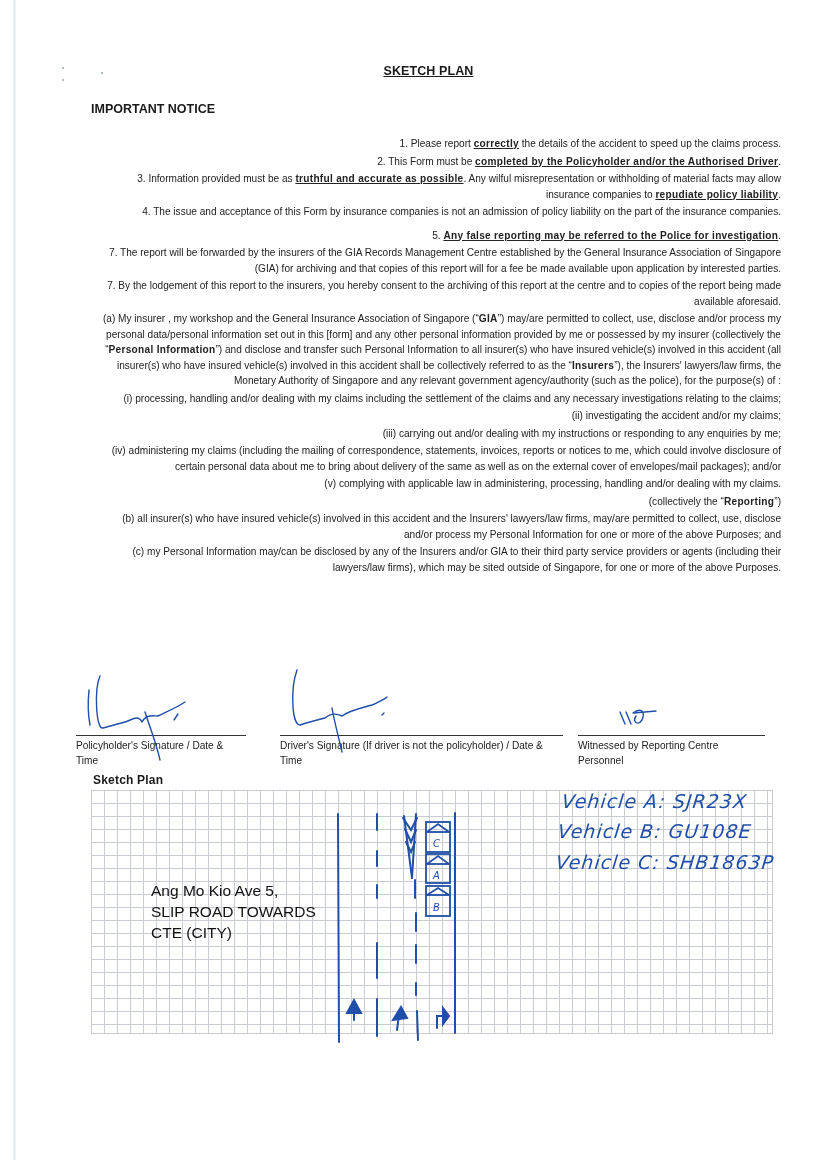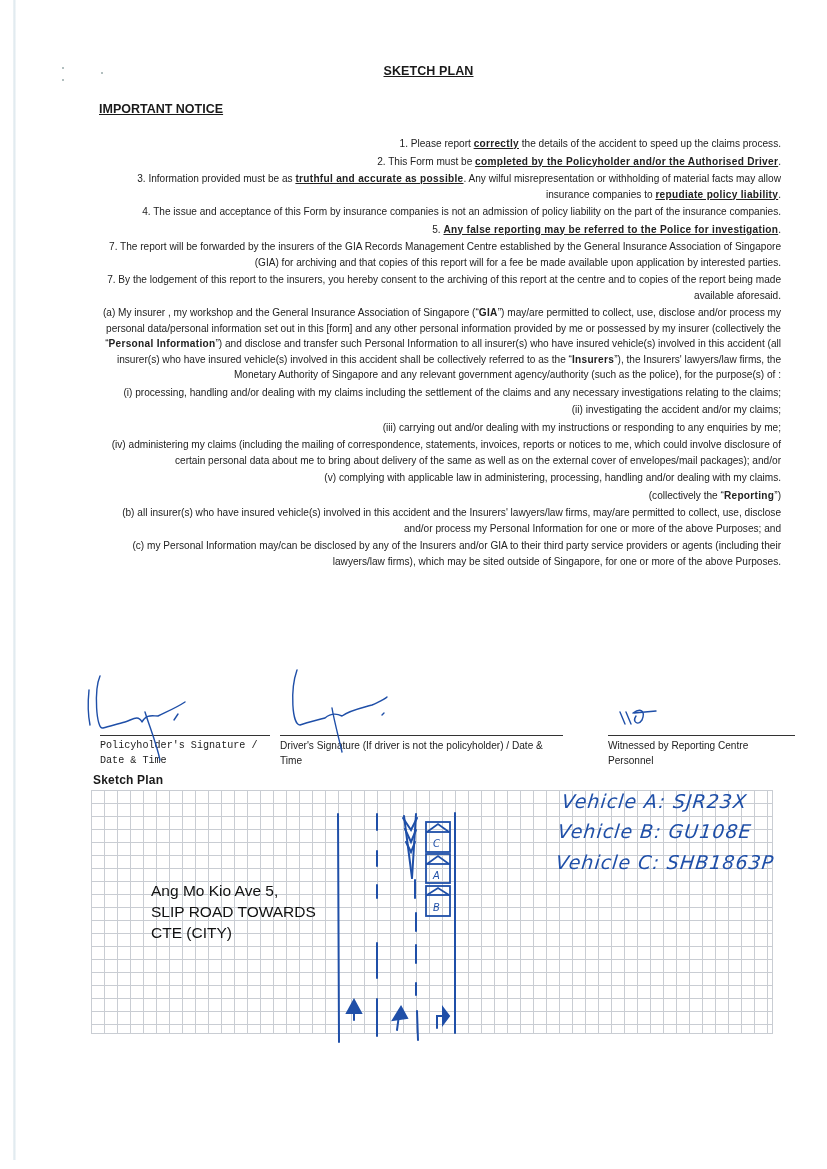--- a/index.html
+++ b/index.html
@@ -13,22 +13,22 @@
     position:absolute; left:13px; top:0; width:3px; height:1160px;
     background: linear-gradient(to right, #eef3f6, #e2ebf0, #f6f9fa);
   }
   .speck { position:absolute; width:2px; height:2px; background:#9aa; border-radius:1px; }
   .title {
     position:absolute; left:0; width:100%; top:64px; text-align:center;
     font-weight:bold; font-size:12.5px; text-decoration: underline; letter-spacing:0.1px;
     padding-left: 30px; box-sizing: border-box;
   }
   .notice-title {
-    position:absolute; left:99px; top:102px;
-    font-weight:bold; font-size:12.5px; text-decoration: underline;
+    position:absolute; left:91px; top:102px;
+    font-weight:bold; font-size:12.5px; 
   }
   .body-text {
     position:absolute; left:91px; width:690px;
     font-size:10.1px; line-height:15.5px; color:#222;
   }
   .body-text p { margin:0;text-align:right; }
   .b { font-weight:bold; letter-spacing:0.3px; }
   .bu { font-weight:bold; text-decoration: underline; letter-spacing:0.3px; }
   .sig-block { position:absolute; top:735px; }
   .sig-line { border-top:1.2px solid #333; height:0; }
@@ -65,43 +65,43 @@
 <div class="speck" style="left:101px;top:72px"></div>
 
 <div class="title">SKETCH PLAN</div>
 <div class="notice-title">IMPORTANT NOTICE</div>
 
 <div class="body-text" style="top:136px;">
   <p><span>1. Please report </span><span class="bu">correctly</span><span> the details of the accident to speed up the claims process.</span></p>
   <p style="margin-top:2px"><span>2. This Form must be </span><span class="bu">completed by the Policyholder and/or the Authorised Driver</span><span>.</span></p>
   <p style="margin-top:2px"><span>3. Information provided must be as </span><span class="bu">truthful and accurate as possible</span><span>. Any wilful misrepresentation or withholding of material facts may allow insurance companies to </span><span class="bu">repudiate policy liability</span><span>.</span></p>
   <p style="margin-top:2px">4. The issue and acceptance of this Form by insurance companies is not an admission of policy liability on the part of the insurance companies.</p>
-  <p style="margin-top:2px"><span>5. </span><span class="bu">Any false reporting may be referred to the Police for investigation</span><span>.</span></p>
+  <p style="margin-top:8px"><span>5. </span><span class="bu">Any false reporting may be referred to the Police for investigation</span><span>.</span></p>
   <p style="margin-top:2px">7. The report will be forwarded by the insurers of the GIA Records Management Centre established by the General Insurance Association of Singapore (GIA) for archiving and that copies of this report will for a fee be made available upon application by interested parties.</p>
   <p style="margin-top:2px">7. By the lodgement of this report to the insurers, you hereby consent to the archiving of this report at the centre and to copies of the report being made available aforesaid.</p>
   <p style="margin-top:2px"><span>(a) My insurer , my workshop and the General Insurance Association of Singapore (“</span><span class="b">GIA</span><span>”) may/are permitted to collect, use, disclose and/or process my personal data/personal information set out in this [form] and any other personal information provided by me or possessed by my insurer (collectively the “</span><span class="b">Personal Information</span><span>”) and disclose and transfer such Personal Information to all insurer(s) who have insured vehicle(s) involved in this accident (all insurer(s) who have insured vehicle(s) involved in this accident shall be collectively referred to as the “</span><span class="b">Insurers</span><span>”), the Insurers' lawyers/law firms, the Monetary Authority of Singapore and any relevant government agency/authority (such as the police), for the purpose(s) of :</span></p>
   <p style="margin-top:2px">(i) processing, handling and/or dealing with my claims including the settlement of the claims and any necessary investigations relating to the claims;</p>
   <p style="margin-top:2px">(ii) investigating the accident and/or my claims;</p>
   <p style="margin-top:2px">(iii) carrying out and/or dealing with my instructions or responding to any enquiries by me;</p>
   <p style="margin-top:2px">(iv) administering my claims (including the mailing of correspondence, statements, invoices, reports or notices to me, which could involve disclosure of certain personal data about me to bring about delivery of the same as well as on the external cover of envelopes/mail packages); and/or</p>
   <p style="margin-top:2px">(v) complying with applicable law in administering, processing, handling and/or dealing with my claims.</p>
   <p style="margin-top:2px"><span>(collectively the “</span><span class="b">Reporting</span><span>”)</span></p>
   <p style="margin-top:2px">(b) all insurer(s) who have insured vehicle(s) involved in this accident and the Insurers' lawyers/law firms, may/are permitted to collect, use, disclose and/or process my Personal Information for one or more of the above Purposes; and</p>
   <p style="margin-top:2px">(c) my Personal Information may/can be disclosed by any of the Insurers and/or GIA to their third party service providers or agents (including their lawyers/law firms), which may be sited outside of Singapore, for one or more of the above Purposes.</p>
 </div>
 
-<div class="sig-block" style="left:100px; width:170px;font-family:Liberation Mono, monospace;">
+<div class="sig-block" style="left:76px; width:170px;">
   <div class="sig-line"></div>
   <div class="sig-label">Policyholder's Signature / Date &amp; Time</div>
 </div>
 <div class="sig-block" style="left:280px; width:283px;">
   <div class="sig-line"></div>
   <div class="sig-label">Driver's Signature (If driver is not the policyholder) / Date &amp; Time</div>
 </div>
-<div class="sig-block" style="left:608px; width:187px;">
+<div class="sig-block" style="left:578px; width:187px;">
   <div class="sig-line"></div>
   <div class="sig-label">Witnessed by Reporting Centre Personnel</div>
 </div>
 
 <svg class="drawing" width="827" height="1169">
   <g fill="none" stroke="#1f4fa8" stroke-width="1.4" stroke-linecap="round" stroke-linejoin="round">
 
     <path d="M89,690 C88,700 88,715 90,725"></path>
     <path d="M100,676 C94,690 96,730 103,728 C110,726 118,724 125,722 C132,720 138,714 142,722 C146,714 152,716 158,716 C166,712 176,708 185,702"></path>
     <path d="M145,712 C150,728 156,742 160,760"></path>

